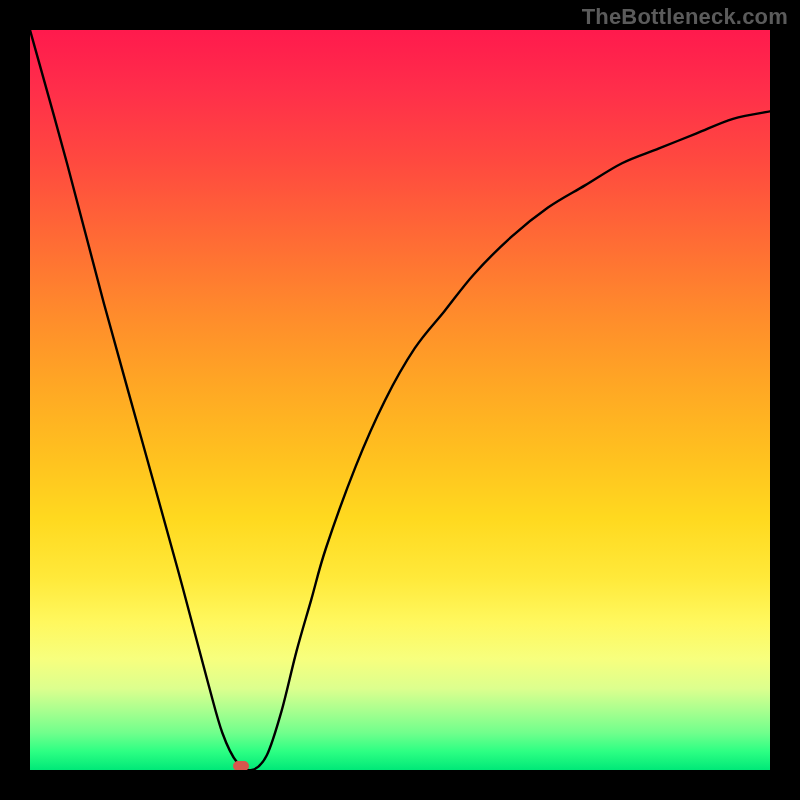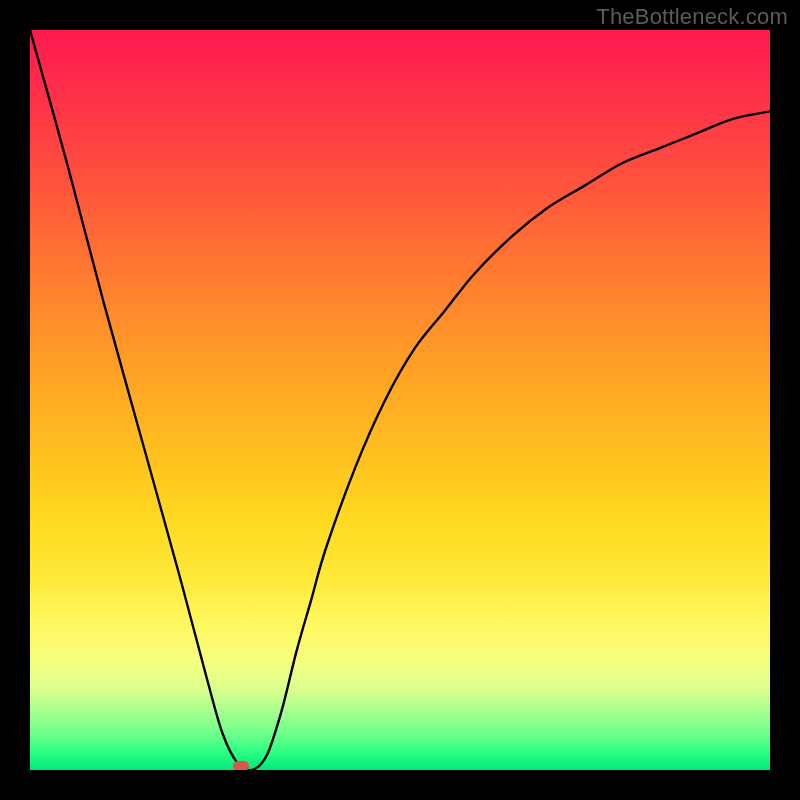--- a/index.html
+++ b/index.html
@@ -63,21 +63,21 @@
     background: #d6584d;
     transform: translate(-50%, -50%);
   }
   .watermark {
     position: absolute;
     top: 4px;
     right: 12px;
     color: #5b5b5b;
     font-size: 22px;
     letter-spacing: 0.2px;
-    font-weight: 400;
+    font-weight: 700;
   }
 </style>
 </head>
 <body>
 
 <div class="frame">
   <div class="watermark">TheBottleneck.com</div>
   <div class="plot">
     <div class="gradient"></div>
     <svg class="curve" viewBox="0 0 740 740" preserveAspectRatio="none">

